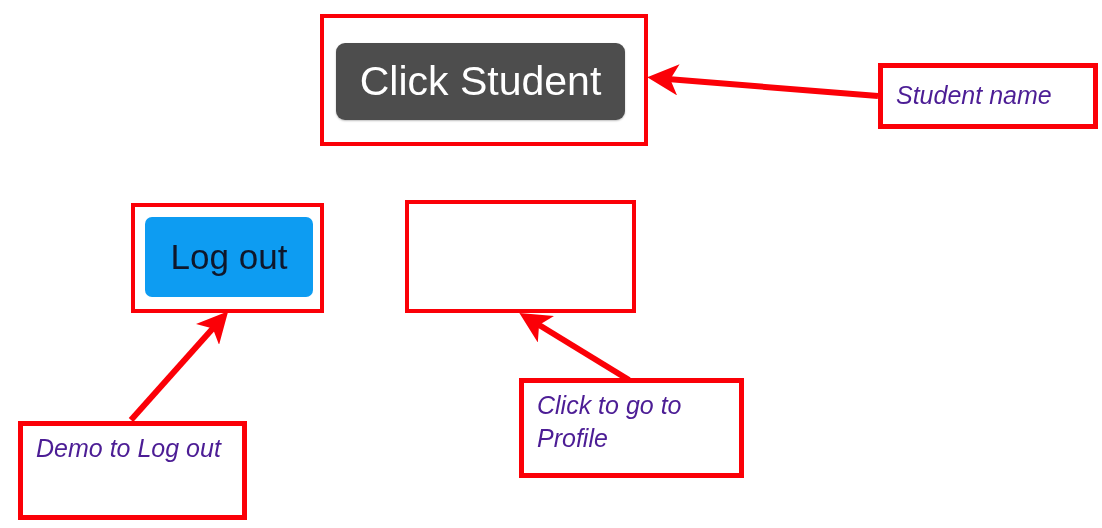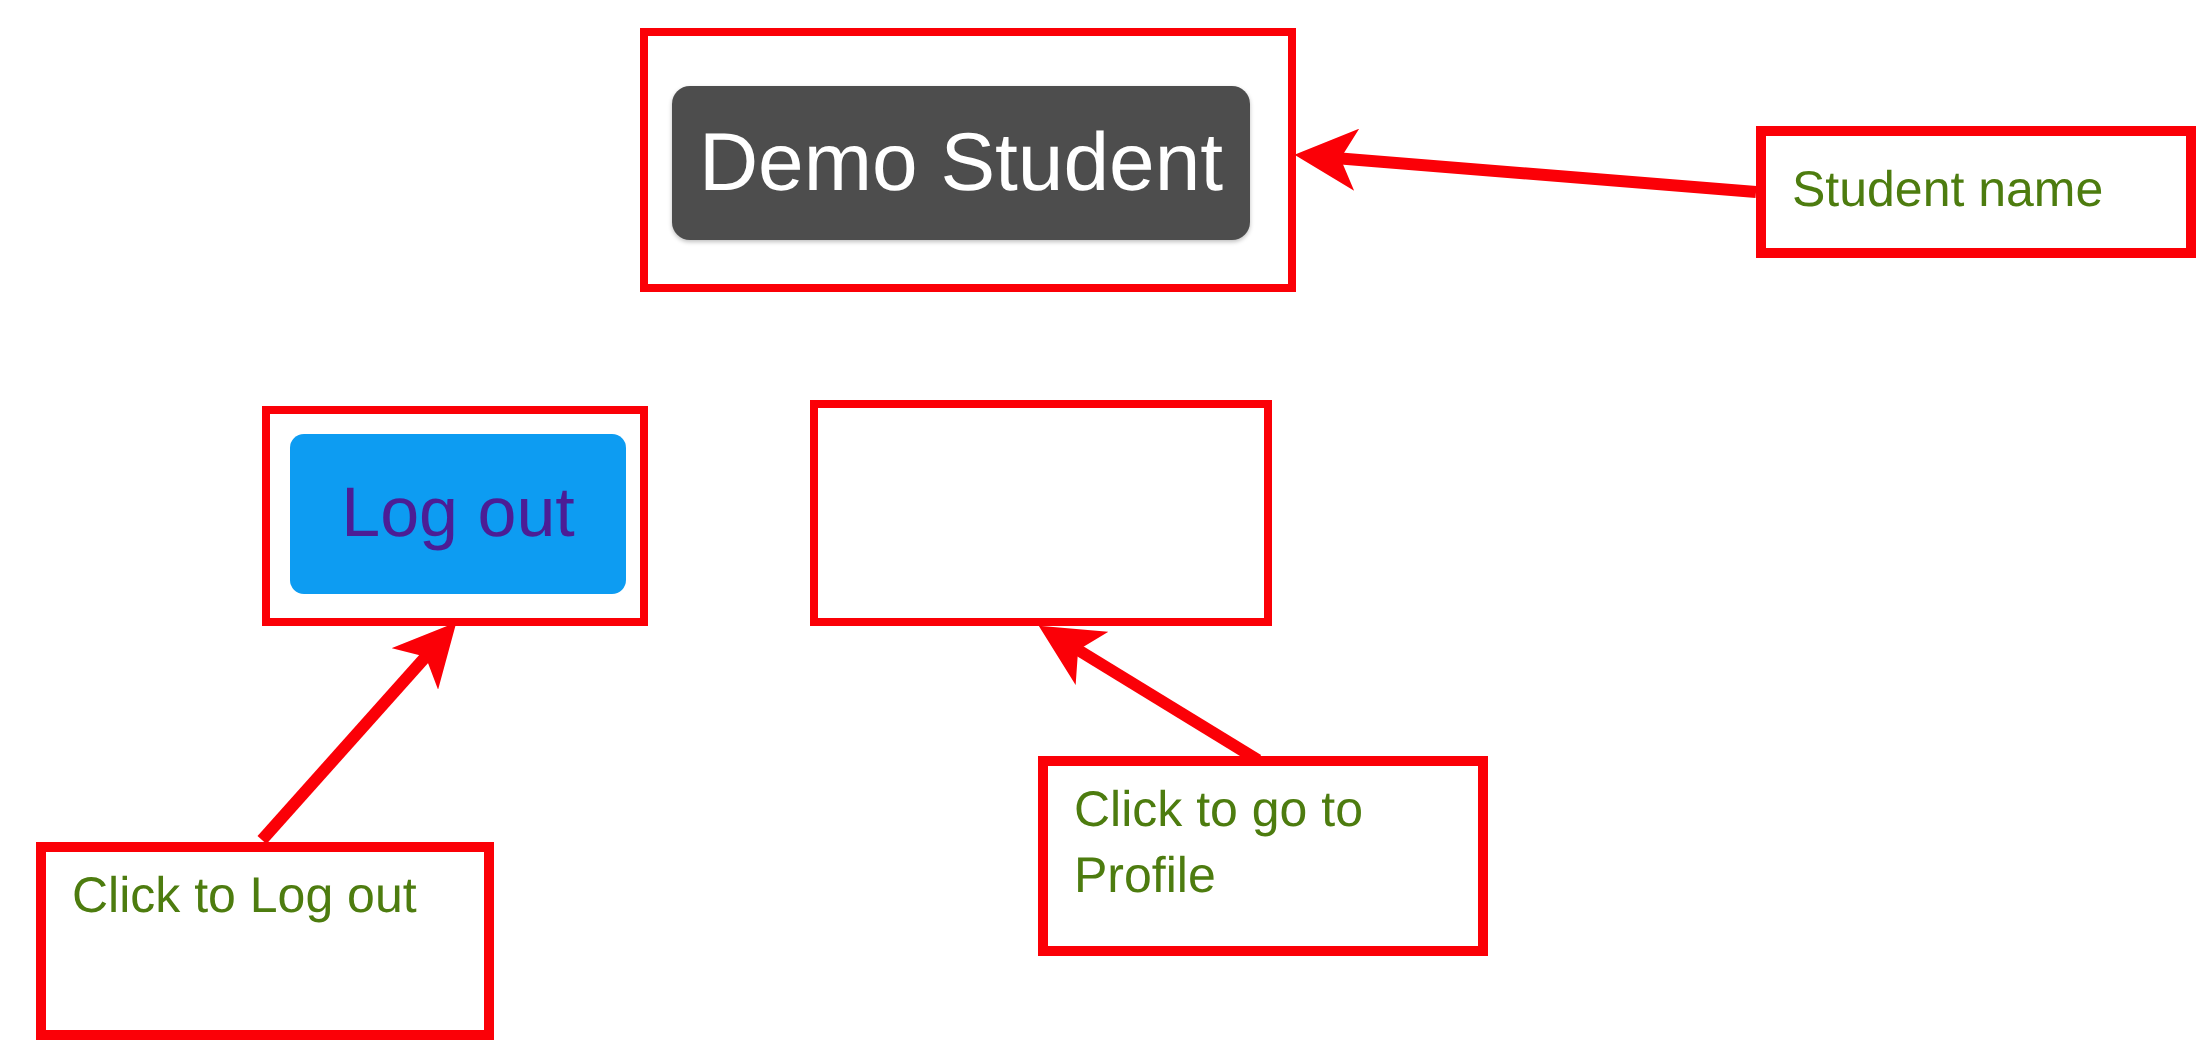--- a/index.html
+++ b/index.html
@@ -42,21 +42,21 @@
     letter-spacing: 0px;
     white-space: nowrap;
     box-shadow: 0 1px 2px rgba(0,0,0,0.25);
   }
 
   
   .blue-btn {
     position: absolute;
     background: #0d9cf2;
     border-radius: 7px;
-    color: #4c1d95;
+    color: #0f172a;
     text-align: center;
     white-space: nowrap;
     font-size: 35px;
   }
   #logout-button {
     left: 145px;
     top: 217px;
     width: 168px;
     height: 80px;
     line-height: 80px;
@@ -68,23 +68,24 @@
     height: 83px;
     line-height: 83px;
   }
 
   
   .callout {
     position: absolute;
     border: 5px solid #fb0007;
     background: #ffffff;
     box-sizing: border-box;
-    color: #4d7c0f;
+    color: #4c1d95;
     font-size: 25px;
     line-height: 33px;
+    font-style: italic;
   }
   .callout .txt {
     display: block;
     padding: 6px 13px 0 13px;
     white-space: pre-line;
   }
   #callout-student-name {
     left: 878px; top: 63px; width: 220px; height: 66px;
   }
   #callout-student-name .txt { padding-top: 11px; }
@@ -103,21 +104,21 @@
     pointer-events: none;
   }
 </style>
 </head>
 <body>
 
 <div id="stage">
 
   <div class="hl-box" style="left:320px; top:14px; width:328px; height:132px;"></div>
 
-  <div class="student-btn">Demo Student</div>
+  <div class="student-btn">Click Student</div>
 
   <div class="hl-box" style="left:131px; top:203px; width:193px; height:110px;"></div>
 
   <div class="blue-btn" id="logout-button">Log out</div>
 
   <div class="hl-box" style="left:405px; top:200px; width:231px; height:113px;"></div>
 
 
   <svg id="arrow-layer" viewBox="0 0 1102 528">
     <defs>
@@ -131,20 +132,20 @@
     <line x1="131" y1="420" x2="223" y2="317" stroke="#fb0007" stroke-width="6" marker-end="url(#ah)"></line>
 
     <line x1="629" y1="380" x2="526" y2="317" stroke="#fb0007" stroke-width="6" marker-end="url(#ah)"></line>
   </svg>
 
   <div class="callout" id="callout-student-name">
     <span class="txt">Student name</span>
   </div>
 
   <div class="callout" id="callout-logout">
-    <span class="txt">Click to Log out</span>
+    <span class="txt">Demo to Log out</span>
   </div>
 
   <div class="callout" id="callout-profile">
     <span class="txt">Click to go to Profile</span>
   </div>
 
 </div>
 
 </body></html>

